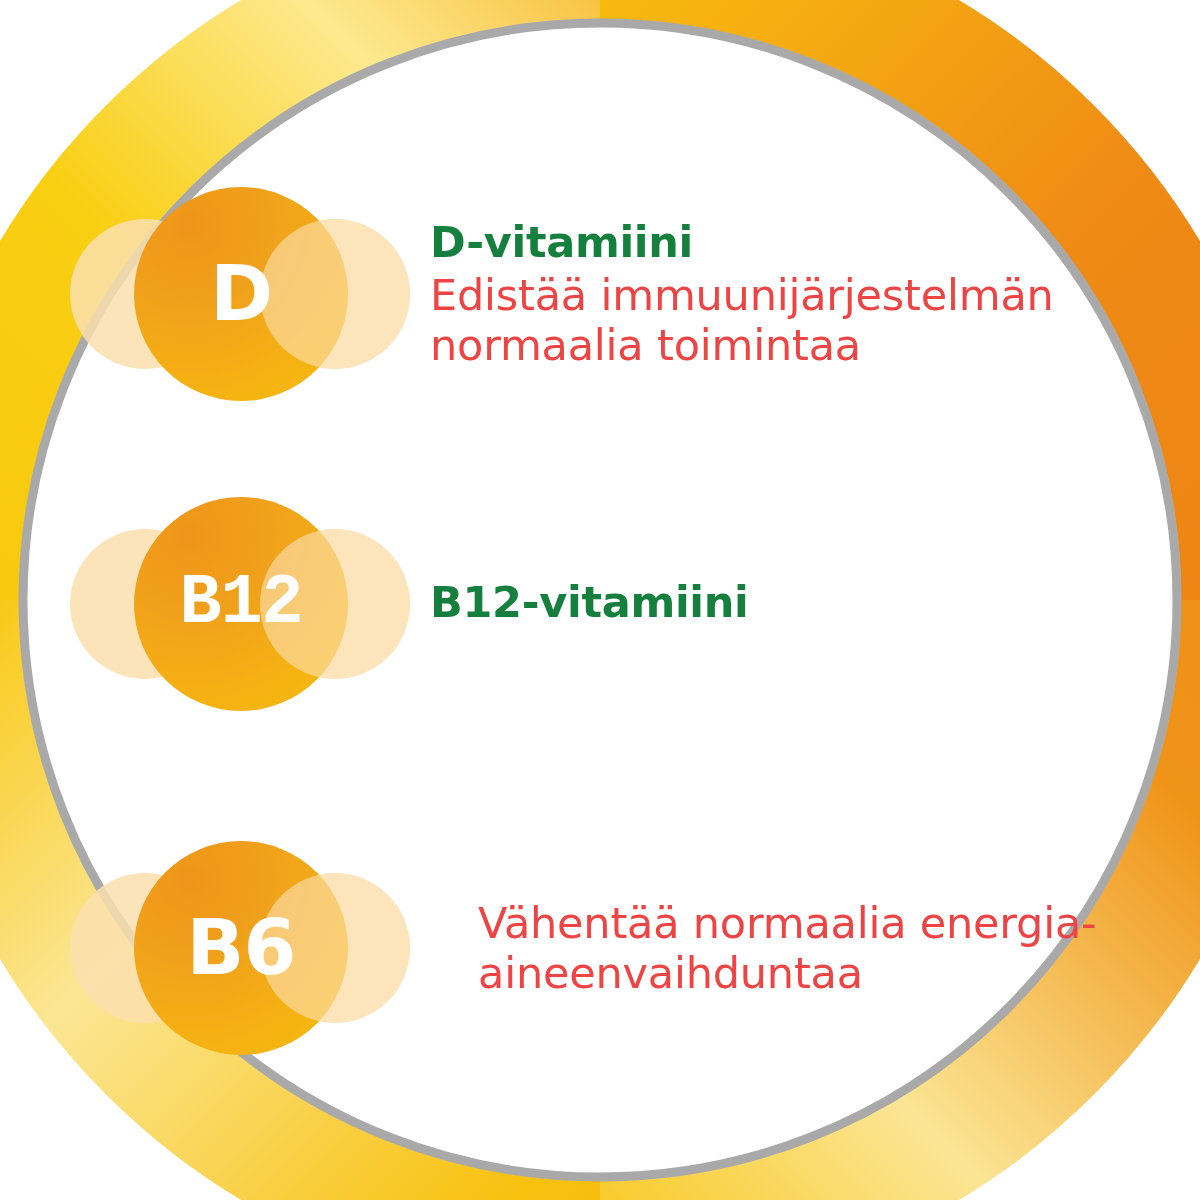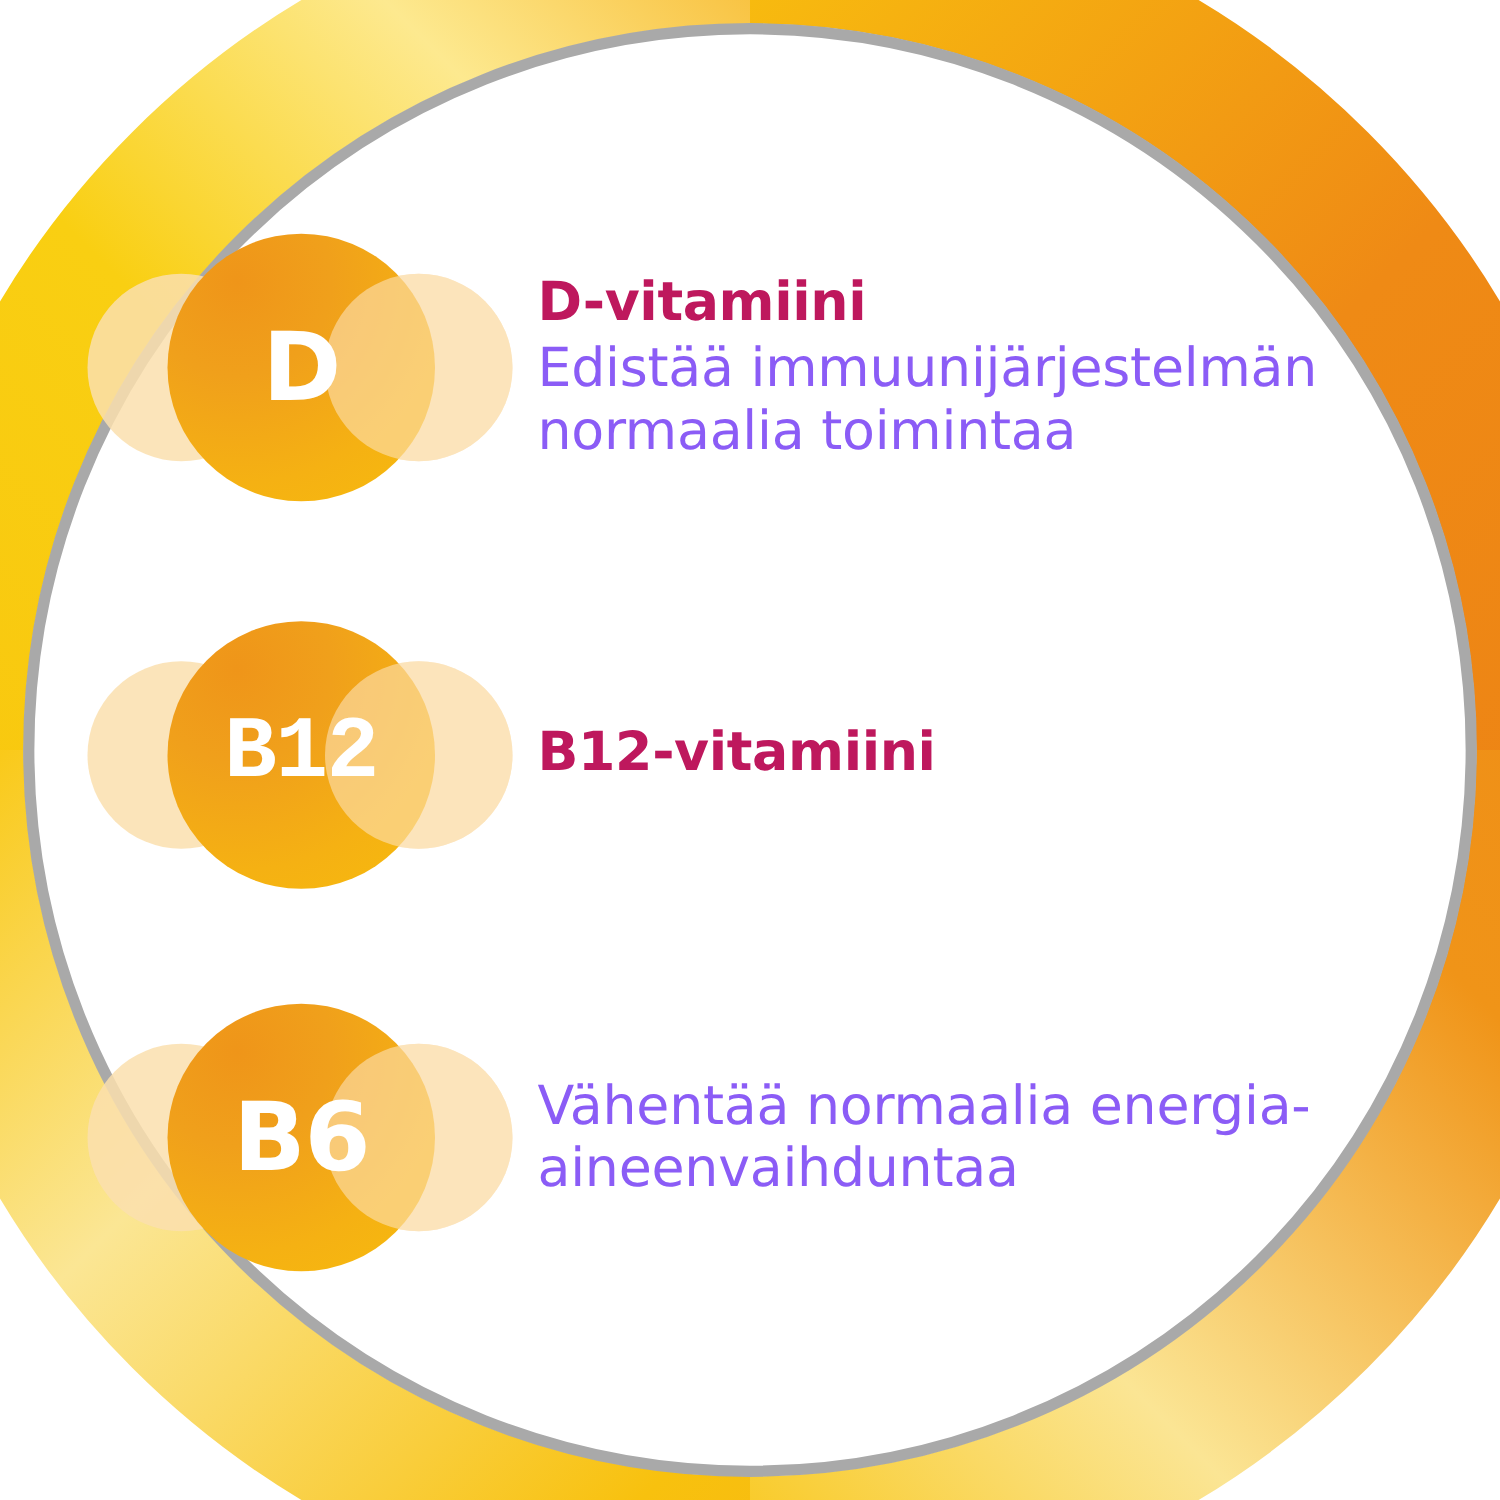--- a/index.html
+++ b/index.html
@@ -29,21 +29,21 @@
   .row {
     position: absolute;
     left: 0;
     width: 1200px;
     height: 240px;
     display: flex;
     align-items: center;
   }
   #row-d   { top: 174px; }
   #row-b12 { top: 484px; }
-  #row-b6  { top: 790px; }
+  #row-b6  { top: 828px; gap: 48px; }
 
   
   .badge {
     position: relative;
     width: 360px;
     height: 240px;
     flex: 0 0 360px;
     margin-left: 62px;
   }
   .blob {
@@ -100,29 +100,29 @@
     font-family: "DejaVu Sans", sans-serif;
   }
   .badge-label.small { font-size: 70px; font-family: Liberation Mono, monospace; }
 
   
   .textblock {
     margin-left: 8px;
     max-width: 760px;
   }
   .vit-title {
-    color: #be185d;
+    color: #15803d;
     font-weight: 700;
     font-size: 43px;
     line-height: 1.16;
     margin: 0 0 2px 0;
     letter-spacing: -0.3px;
   }
   .vit-desc {
-    color: #8b5cf6;
+    color: #ef4444;
     font-weight: 400;
     font-size: 43px;
     line-height: 1.17;
     margin: 0;
     letter-spacing: -0.2px;
     white-space: pre-line;
   }
 </style>
 </head>
 <body>

